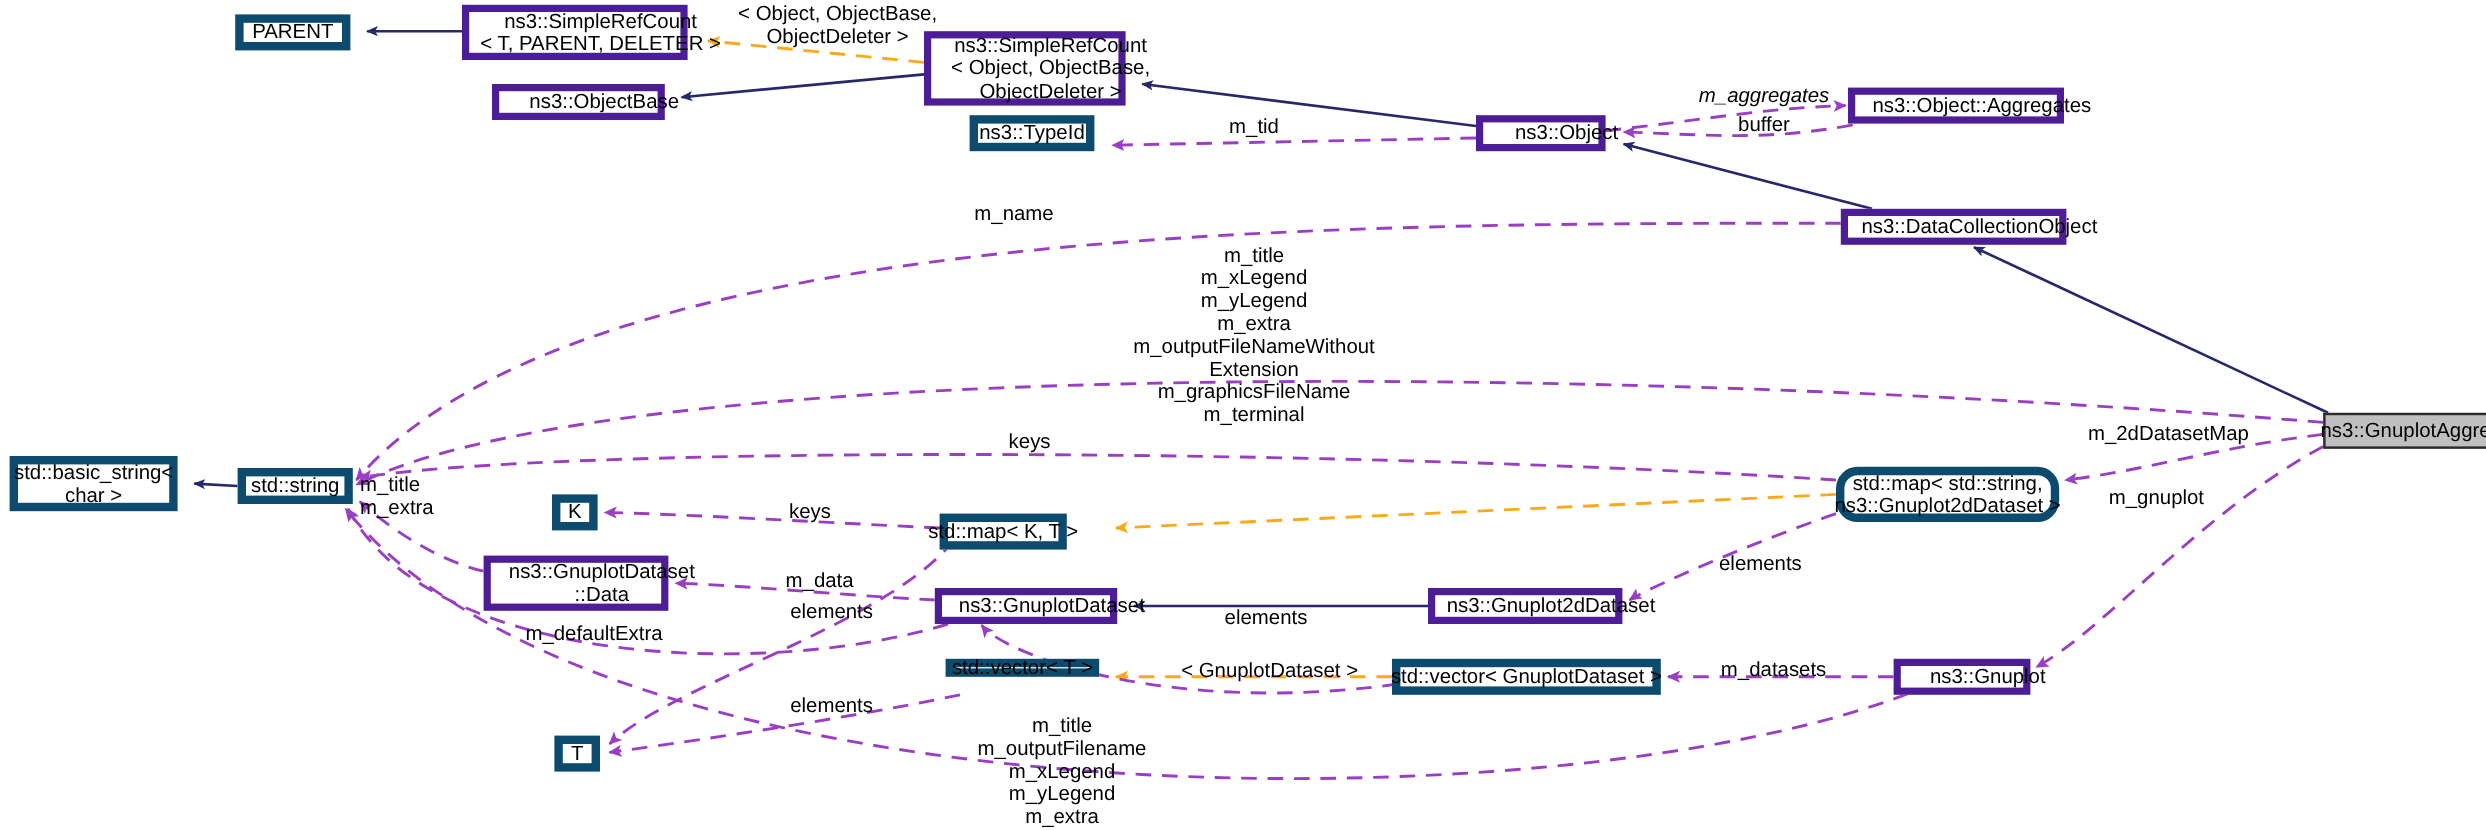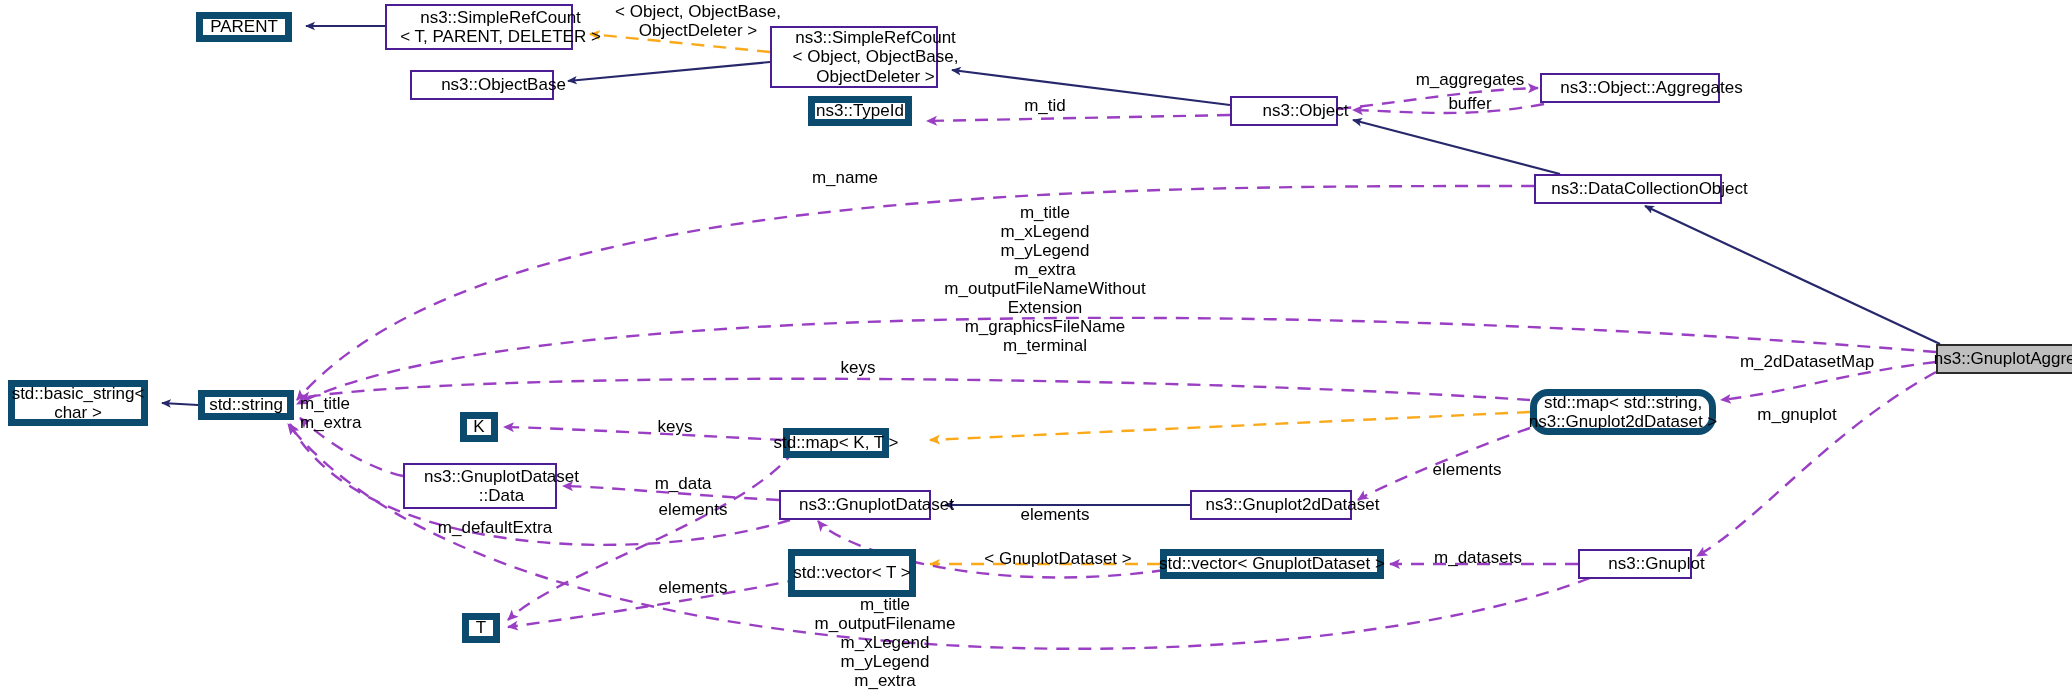--- a/index.html
+++ b/index.html
@@ -3,21 +3,21 @@
 <meta charset="utf-8">
 <style>
   html,body{margin:0;padding:0;background:#ffffff;}
   body{font-family:"Liberation Sans","DejaVu Sans",sans-serif;}
   #diagram-root{position:relative;width:2072px;height:692px;background:#fff;overflow:hidden;}
   svg#edges{position:absolute;left:0;top:0;width:2072px;height:692px;}
   .node{position:absolute;box-sizing:border-box;display:flex;align-items:center;
         justify-content:center;text-align:center;line-height:1.12;
         font-size:17px;color:#000;background:#fff;white-space:pre;}
   .node.thin{border:7px solid #0c4a6e;}
-  .node.thick{border:2px solid #4c1d95;padding-left:43px;}
+  .node.thick{border:6px solid #4c1d95;padding-left:43px;}
   .node.hl{background:#bfbfbf;border:2px solid #2b2b2b;}
   .elabel{position:absolute;font-size:17px;color:#000;white-space:pre;text-align:center;
           line-height:1.12;background:transparent;}
 </style>
 </head>
 <body>
 
 <div id="diagram-root">
 
   <svg id="edges" viewBox="0 0 2072 692" xmlns="http://www.w3.org/2000/svg">
@@ -104,34 +104,34 @@
   <div class="node thin" style="left:1530px;top:389px;width:186px;height:46px;border-radius:18px;">std::map&lt; std::string,
 ns3::Gnuplot2dDataset &gt;</div>
 
   <div class="node thick" style="left:403px;top:463px;width:154px;height:46px;">ns3::GnuplotDataset
 ::Data</div>
 
   <div class="node thick" style="left:779px;top:490px;width:152px;height:30px;">ns3::GnuplotDataset</div>
 
   <div class="node thick" style="left:1190px;top:490px;width:162px;height:30px;">ns3::Gnuplot2dDataset</div>
 
-  <div class="node thin" style="left:788px;top:549px;width:128px;height:48px;">std::vector&lt; T &gt;</div>
+  <div class="node thin" style="left:788px;top:549px;width:128px;height:15px;">std::vector&lt; T &gt;</div>
 
   <div class="node thin" style="left:1160px;top:549px;width:224px;height:30px;">std::vector&lt; GnuplotDataset &gt;</div>
 
   <div class="node thick" style="left:1578px;top:549px;width:114px;height:30px;">ns3::Gnuplot</div>
 
   <div class="node thin" style="left:462px;top:613px;width:38px;height:30px;">T</div>
 
   <div class="elabel" style="left:598px;top:2px;width:200px;">&lt; Object, ObjectBase,
 ObjectDeleter &gt;</div>
 
   <div class="elabel" style="left:1010px;top:96px;width:70px;">m_tid</div>
 
-  <div class="elabel" style="left:1400px;top:70px;width:140px;">m_aggregates</div>
+  <div class="elabel" style="left:1400px;top:70px;width:140px;font-style:italic;">m_aggregates</div>
 
   <div class="elabel" style="left:1430px;top:94px;width:80px;">buffer</div>
 
   <div class="elabel" style="left:790px;top:168px;width:110px;">m_name</div>
 
   <div class="elabel" style="left:940px;top:203px;width:210px;">m_title
 m_xLegend
 m_yLegend
 m_extra
 m_outputFileNameWithout

